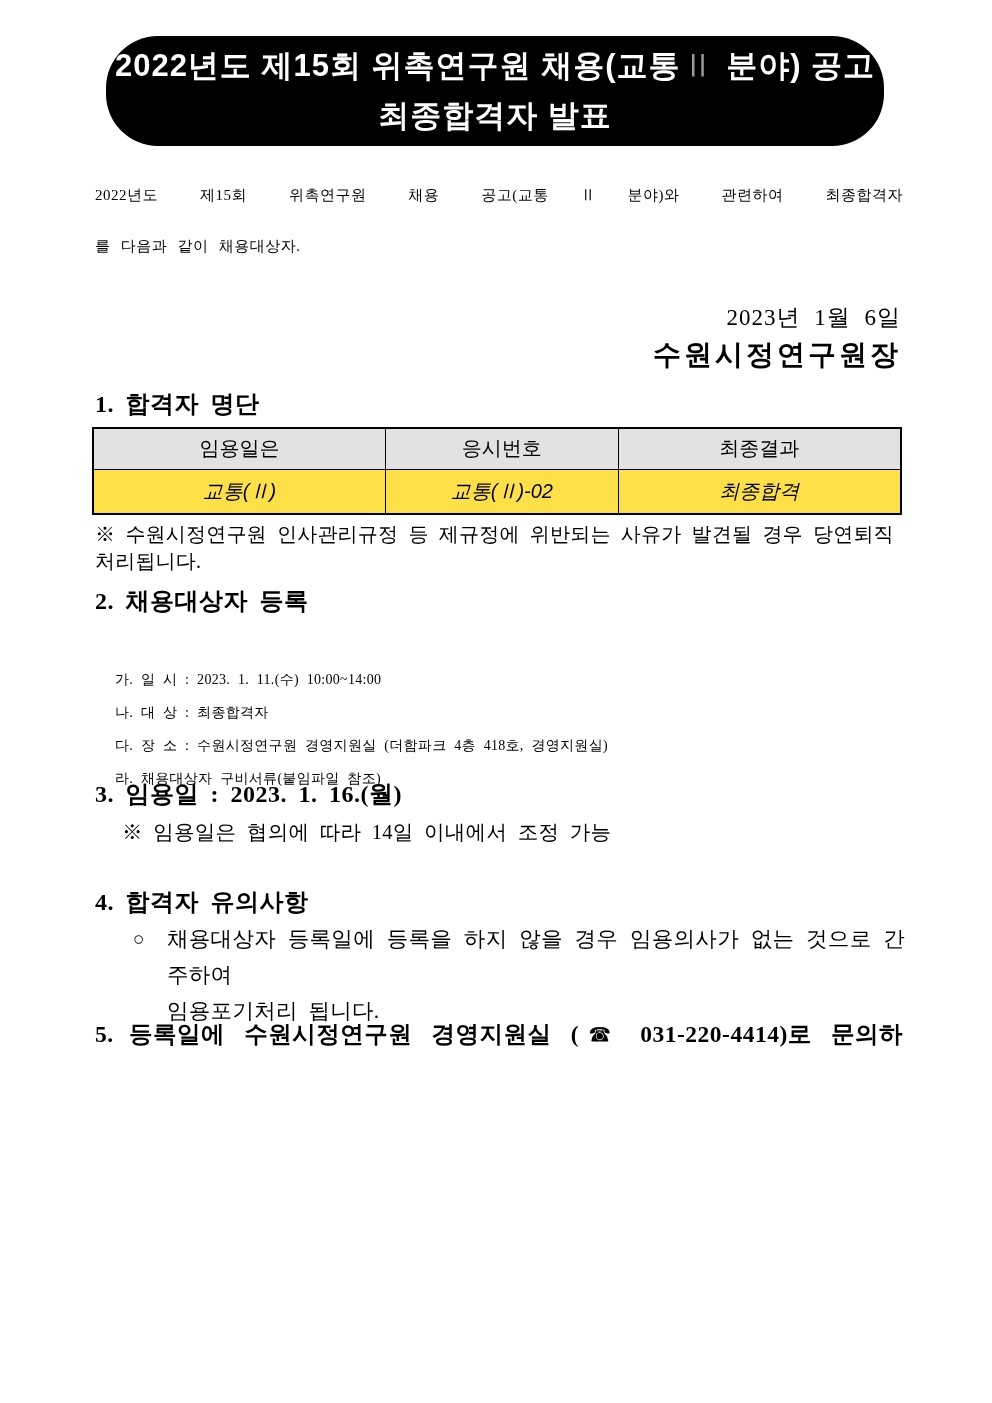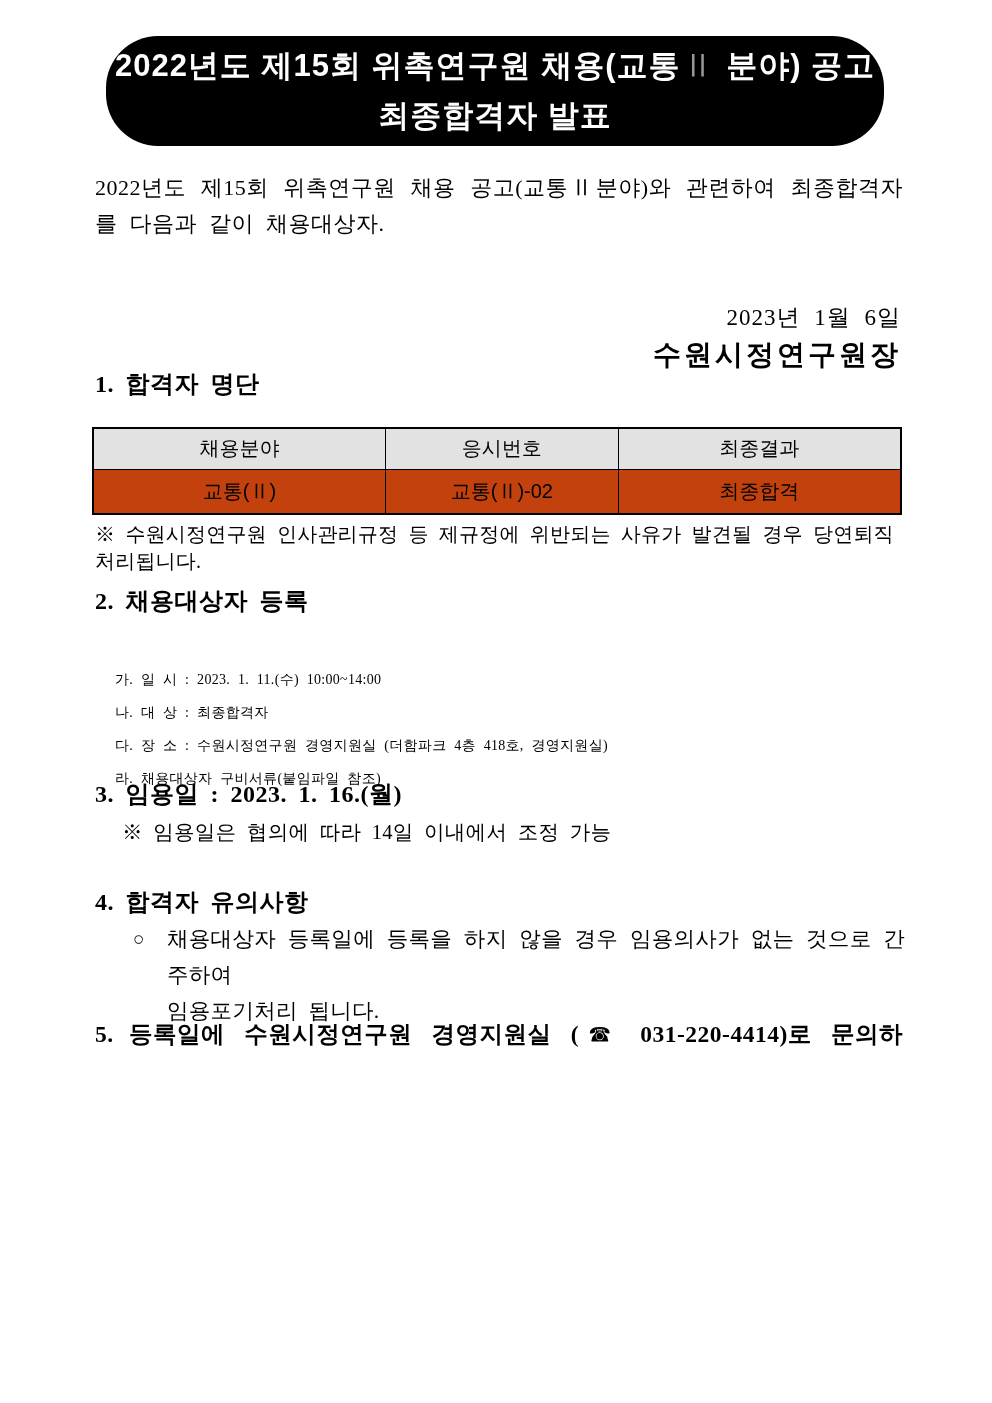--- a/index.html
+++ b/index.html
@@ -30,45 +30,45 @@
     border-radius:52px;
     display:flex;flex-direction:column;justify-content:center;align-items:center;
     gap:8px;
     font-family:"Liberation Sans", sans-serif;
     font-weight:bold;font-size:31px;letter-spacing:1px;
     text-align:center;
   }
   .banner .roman{color:var(--roman-fg);font-weight:normal;padding:0 2px;}
 
   
-  .intro{left:95px;top:170px;width:808px;font-size:22px;line-height:36px;word-spacing:6px;letter-spacing:0.5px;}
+  .intro{left:95px;top:170px;width:808px;font-size:15px;line-height:51px;word-spacing:6px;letter-spacing:0.5px;}
   .intro .just{text-align:justify;text-align-last:justify;}
 
   .date-line{left:95px;top:302px;width:806px;text-align:right;font-size:23px;word-spacing:7px;letter-spacing:1px;}
   .signature{left:95px;top:336px;width:806px;text-align:right;font-size:28px;font-weight:bold;letter-spacing:3px;word-spacing:2px;}
 
   .h-sec{left:95px;width:808px;font-size:24px;font-weight:bold;letter-spacing:0.5px;word-spacing:5px;}
-  .s1h{top:368px;}
+  .s1h{top:388px;}
 
   
   .tbl-wrap{left:92px;top:427px;width:810px;}
   table.results{
     width:100%;border-collapse:collapse;
     font-family:"Liberation Sans", sans-serif;
     font-size:20px;letter-spacing:0px;
     table-layout:fixed;
   }
   table.results th, table.results td{
     border:1px solid #000;
     text-align:center;vertical-align:middle;
     font-weight:normal;
   }
   table.results{border:2px solid #000;}
   table.results th{background:var(--th-bg);height:41px;}
-  table.results td{height:45px;background:#c2410c;}
+  table.results td{height:45px;background:#fde047;font-style:italic;}
   .col1{width:36.2%;} .col2{width:28.8%;} .col3{width:35%;}
 
   .note1{left:95px;top:521px;width:812px;font-size:20px;word-spacing:5px;letter-spacing:0.2px;}
 
   .s2h{top:585px;}
   .s2items{left:115px;top:621px;width:788px;font-size:14px;line-height:33px;word-spacing:4px;letter-spacing:0.3px;margin-top:42px;}
 
   .s3h{top:778px;}
   .note3{left:122px;top:818px;width:780px;font-size:20.5px;word-spacing:5px;letter-spacing:0.3px;}
 
@@ -116,21 +116,21 @@
 
   <div class="abs tbl-wrap">
     <table class="results">
       <colgroup>
           <col class="col1">
           <col class="col2">
           <col class="col3">
         </colgroup>
       <thead>
         <tr>
-          <th>채용분야</th>
+          <th>임용일은</th>
           <th>응시번호</th>
           <th>최종결과</th>
         </tr>
       </thead>
       <tbody>
         <tr>
           <td>교통(Ⅱ)</td>
           <td>교통(Ⅱ)-02</td>
           <td>최종합격</td>
         </tr>

